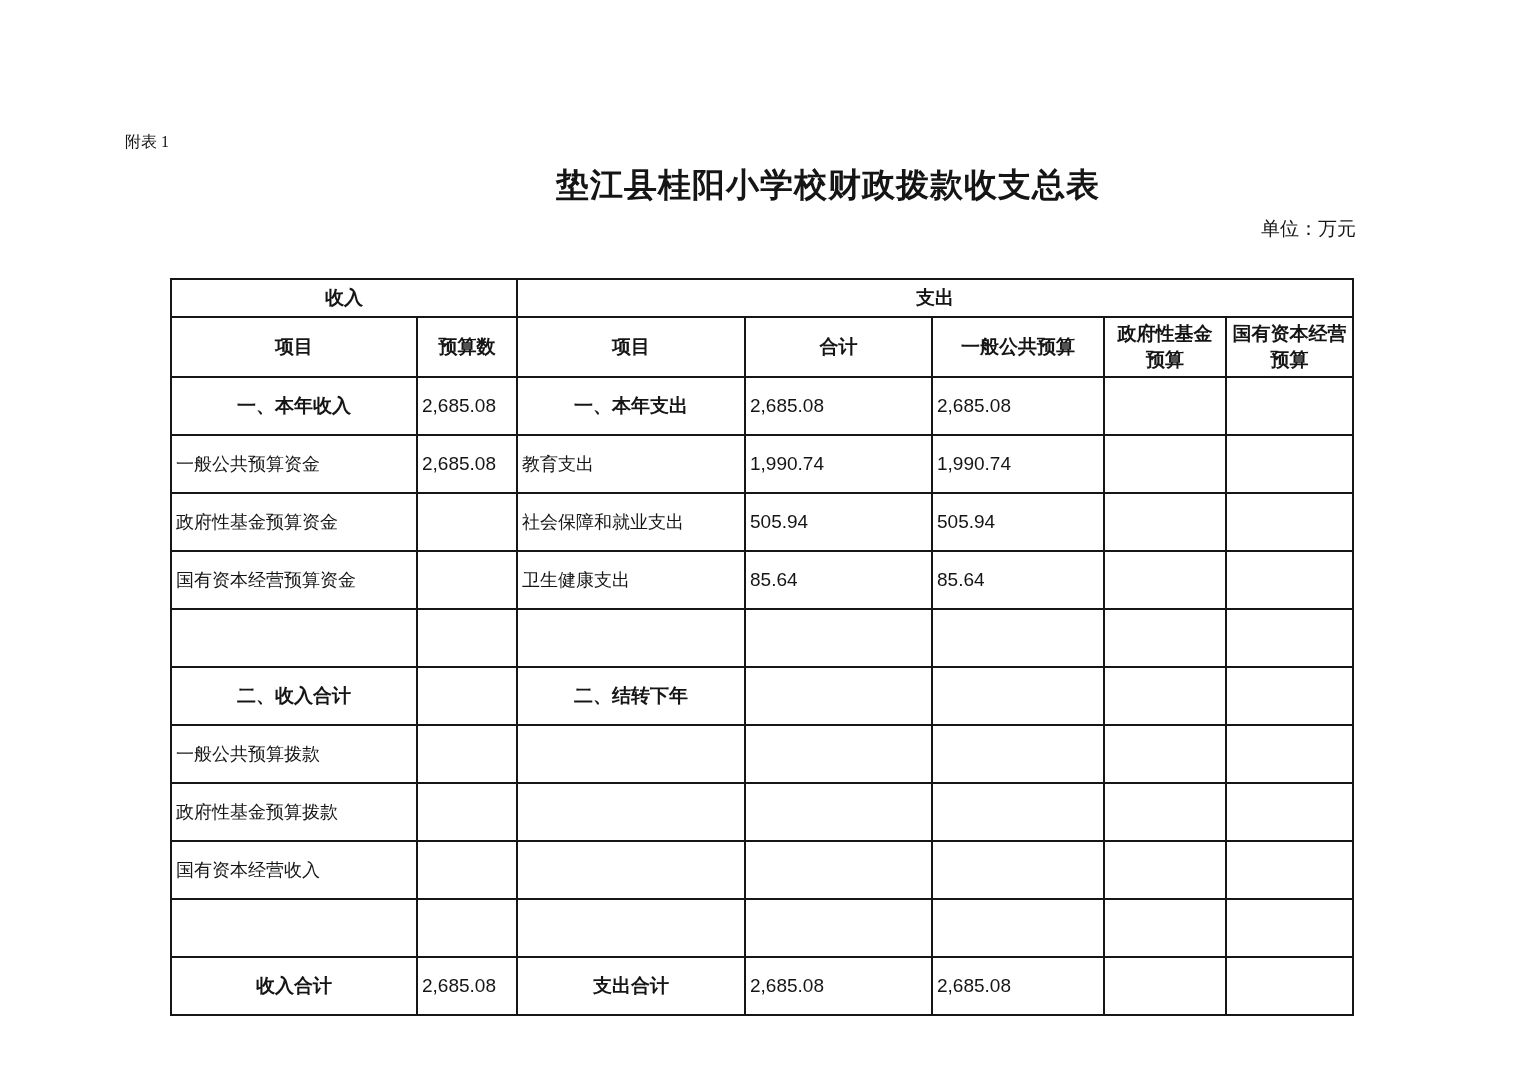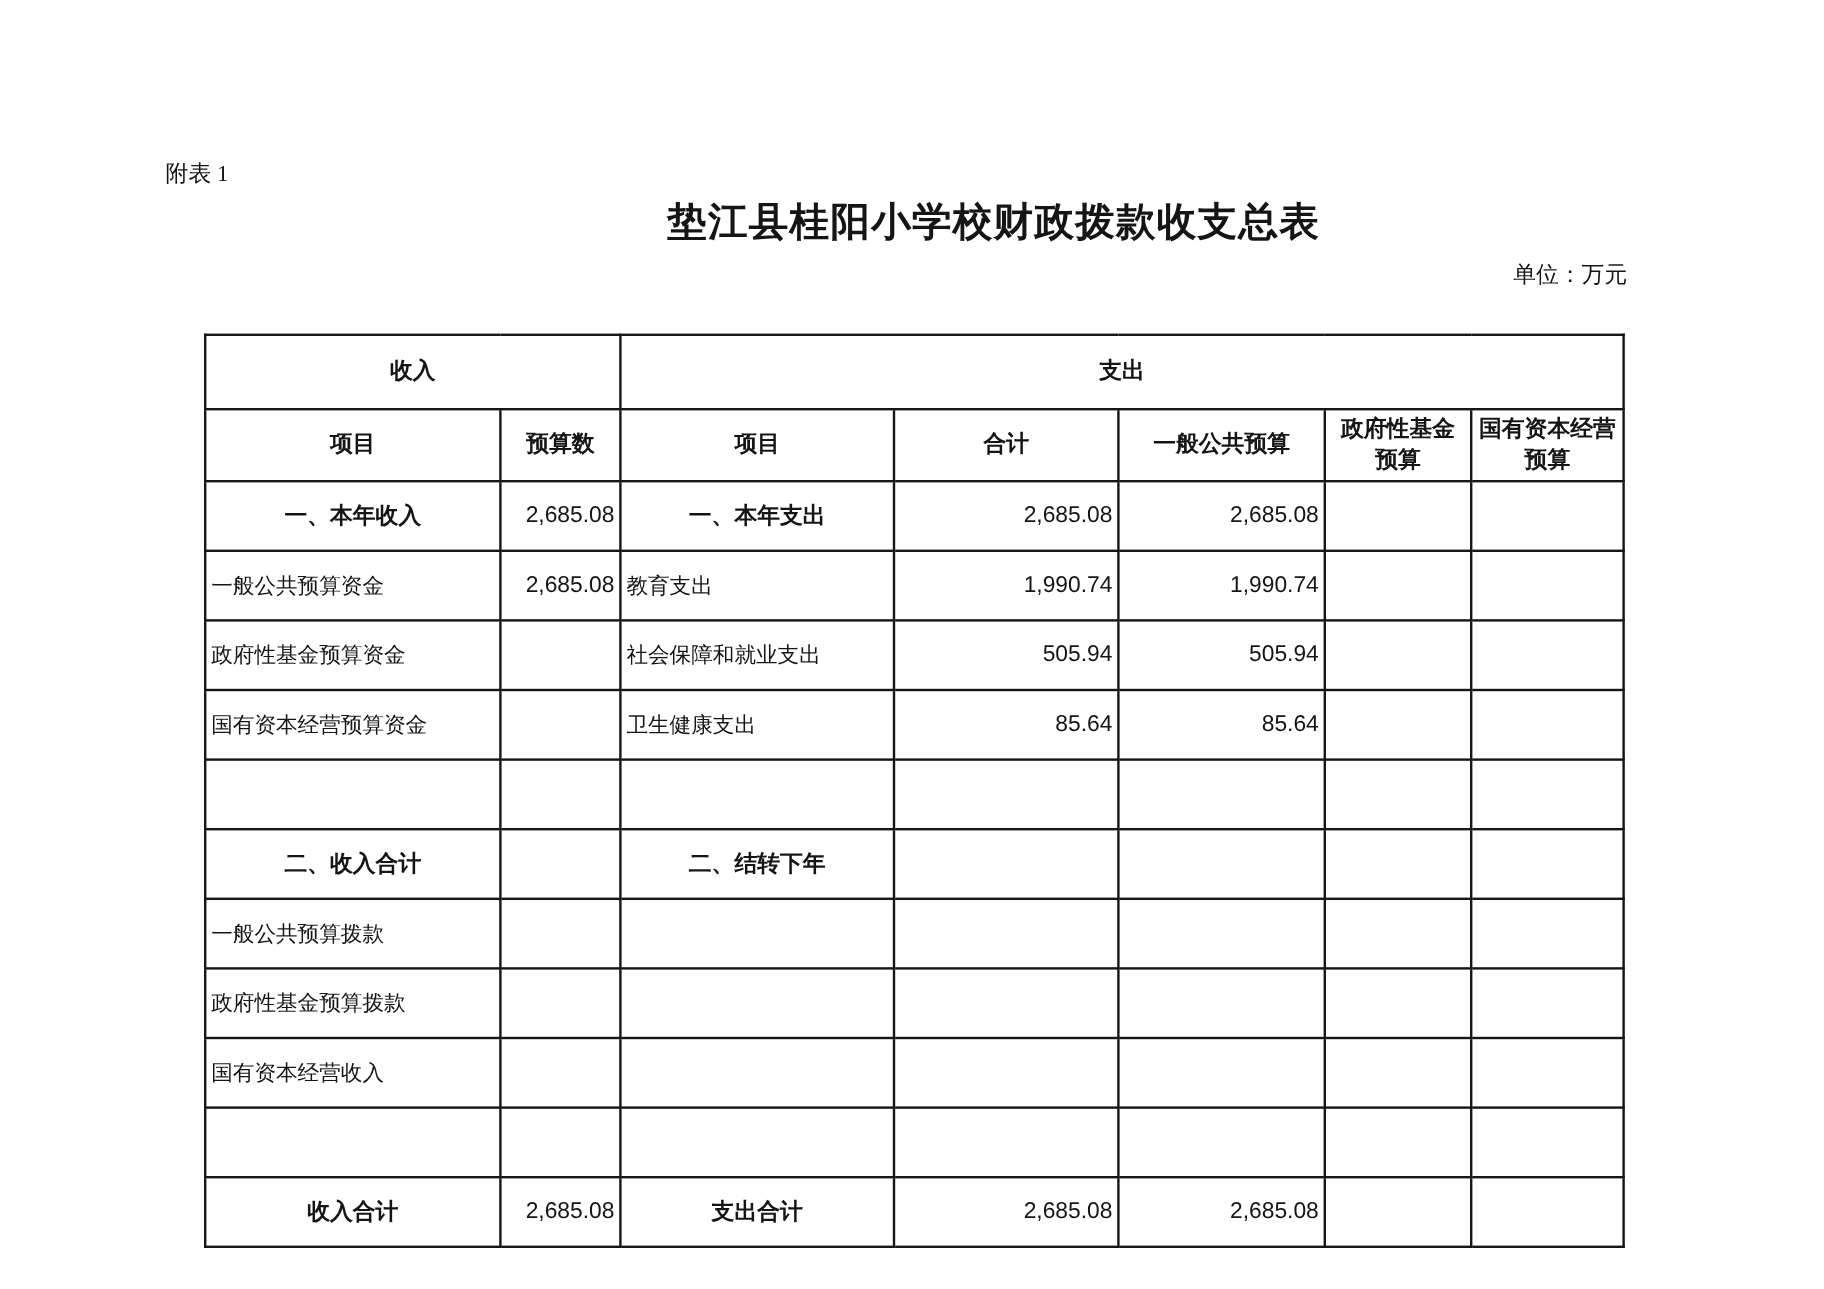--- a/index.html
+++ b/index.html
@@ -11,23 +11,23 @@
   }
   .page {
     position: relative;
     width: 1520px;
     height: 1074px;
     background: #ffffff;
     overflow: hidden;
   }
   .attach-label {
     position: absolute;
-    left: 138px;
+    left: 125px;
     top: 132px;
-    font-size: 19px;
+    font-size: 16px;
     font-family: "Liberation Serif", serif;
   }
   .doc-title {
     position: absolute;
     left: 556px;
     top: 163px;
     margin: 0;
     font-size: 33px;
     font-weight: bold;
     letter-spacing: 1px;
@@ -50,21 +50,21 @@
     table-layout: fixed;
   }
   table.budget th,
   table.budget td {
     border: 2px solid #161616;
     padding: 0 4px;
     overflow: hidden;
     vertical-align: middle;
   }
   
-  tr.group-row { height: 62px; }
+  tr.group-row { height: 38px; }
   tr.col-row   { height: 60px; }
   thead th {
     font-family: "Liberation Sans", sans-serif;
     font-weight: bold;
     font-size: 19px;
     text-align: center;
     line-height: 1.35;
   }
   
   tbody tr { height: 58px; }
@@ -76,21 +76,20 @@
   }
   td.cat {
     font-family: "Liberation Sans", sans-serif;
     font-weight: bold;
     font-size: 19px;
     text-align: center;
   }
   td.num {
     font-family: "Liberation Sans", sans-serif;
     font-size: 19px;
-    text-align: right;
     padding-right: 2px;
     margin-left: 20px;
   }
 </style>
 </head>
 <body>
 
 <div class="page">
 
   <div class="attach-label">附表 1</div>

